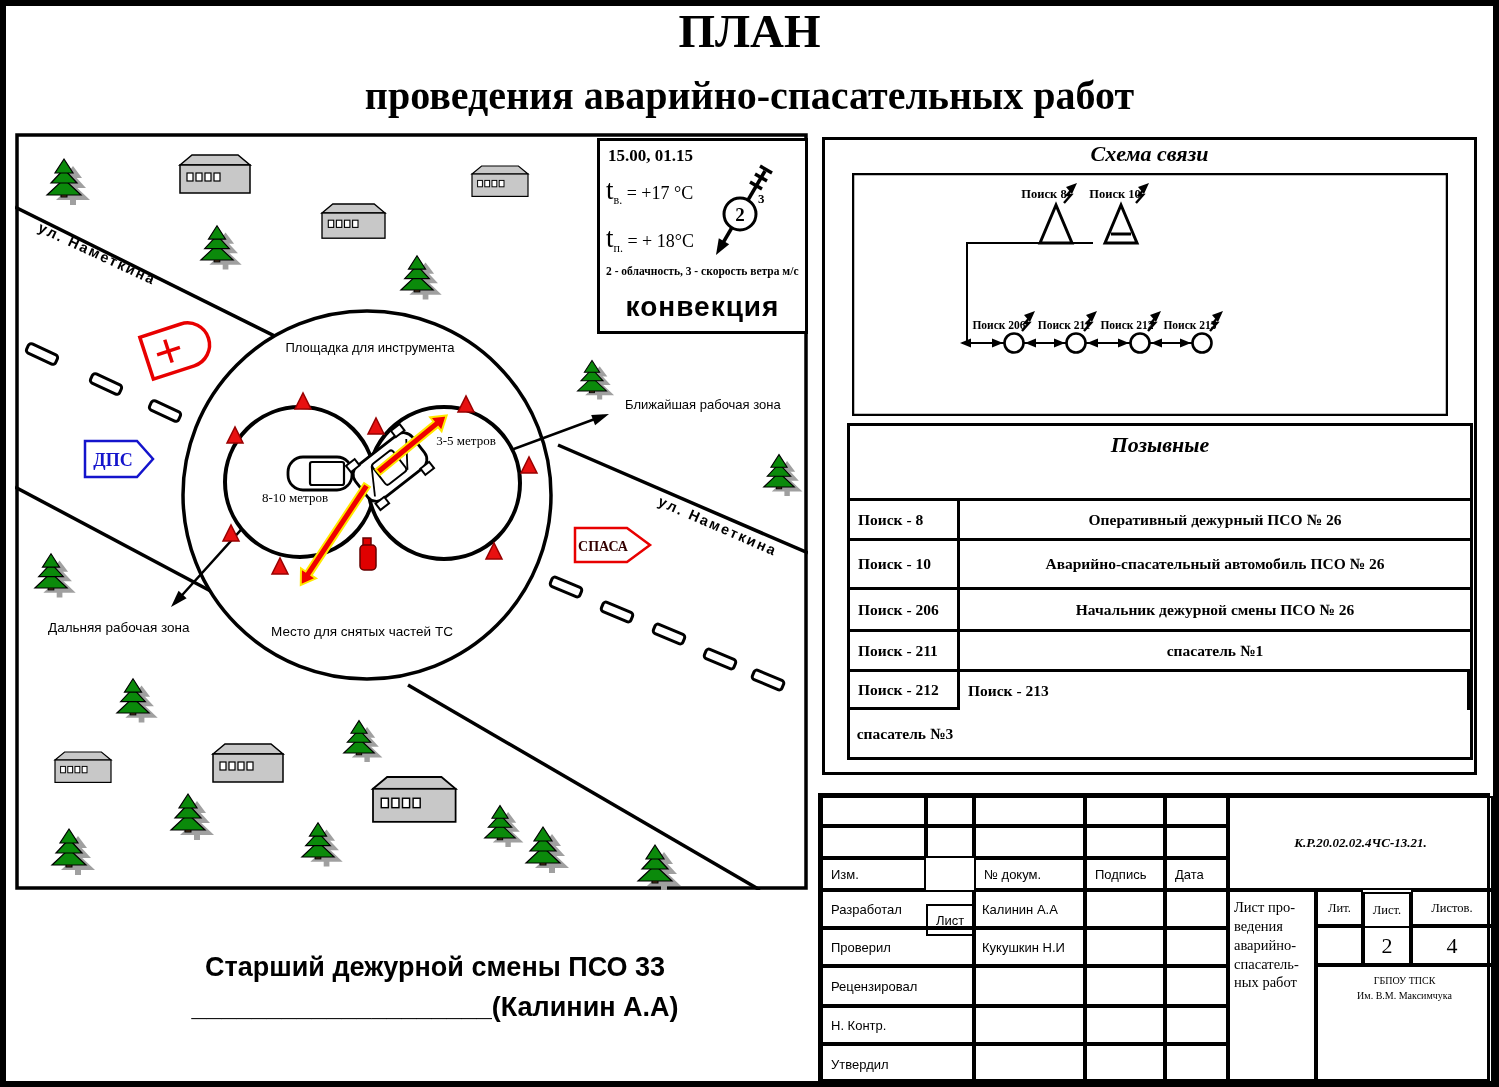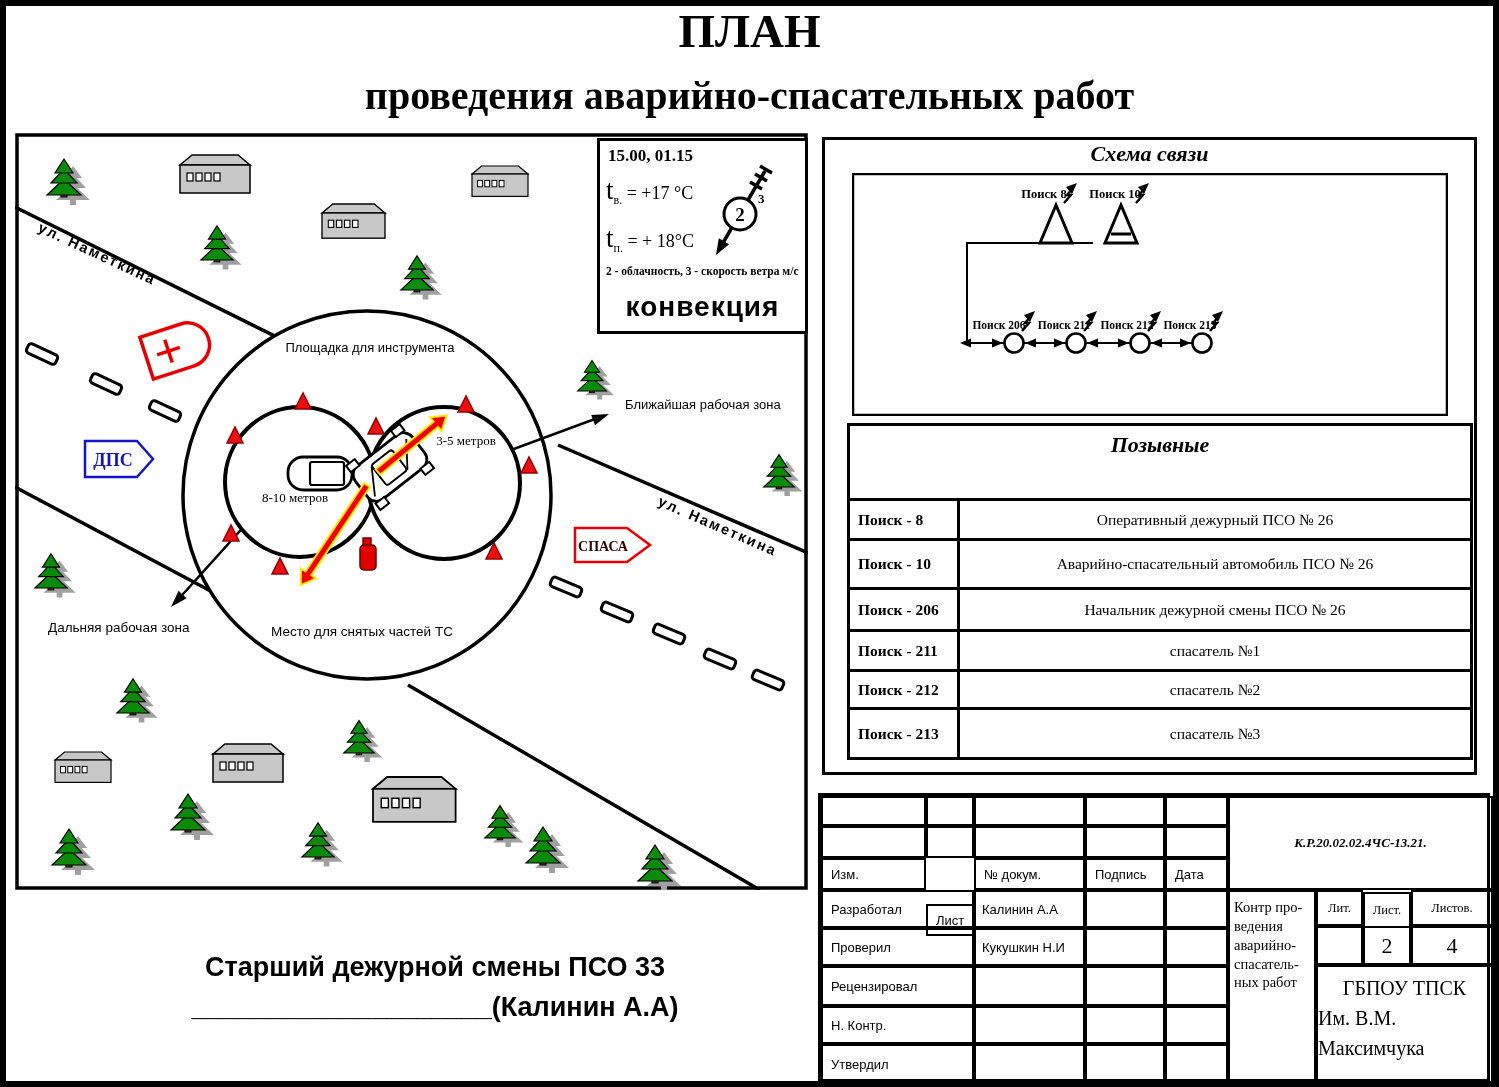--- a/index.html
+++ b/index.html
@@ -24,36 +24,36 @@
   .rpanel{left:822px;top:137px;width:655px;height:638px;border:3px solid #000;box-sizing:border-box;}
   .comms-title{left:822px;top:141px;width:655px;text-align:center;
         font-family:"Liberation Serif",serif;font-weight:bold;font-style:italic;font-size:22px;}
   .cs{left:847px;top:423px;width:626px;height:337px;border:3px solid #000;box-sizing:border-box;
       display:grid;grid-template-columns:110px 1fr;grid-template-rows:75px 40px 49px 42px 40px 38px 47px;background:#fff;}
   .cs .hd{grid-column:1/3;border-bottom:3px solid #000;text-align:center;padding-top:6px;
       font-family:"Liberation Serif",serif;font-weight:bold;font-style:italic;font-size:22px;}
   .cs .c1{border-right:3px solid #000;border-bottom:3px solid #000;display:flex;align-items:center;
       padding-left:8px;font-family:"Liberation Serif",serif;font-weight:bold;font-size:15.5px;}
   .cs .c2{border-bottom:3px solid #000;display:flex;align-items:center;justify-content:center;
-      font-family:"Liberation Serif",serif;font-size:15.5px;}
+      font-family:"Liberation Serif",serif;font-size:15.5px;font-weight:bold;}
   .cs .last{border-bottom:none;}
   
   .sig{left:135px;top:947px;width:600px;text-align:center;font-weight:bold;font-size:27px;line-height:40px;}
   
   .tb{left:818px;top:793px;width:672px;height:289px;border:3px solid #000;box-sizing:border-box;background:#fff;}
   .tb-cell{position:absolute;border:2px solid #000;box-sizing:border-box;display:flex;align-items:center;
       font-size:13px;overflow:hidden;}
   .tb-lab{padding-left:8px;}
   .tb-name{padding-left:6px;font-size:13px;}
   .tb-center{justify-content:center;margin-top:46px;}
   .tb-docnum{font-family:"Liberation Serif",serif;font-weight:bold;font-style:italic;font-size:13px;justify-content:center;}
   .tb-doctitle{font-family:"Liberation Serif",serif;font-size:14.5px;line-height:1.3;align-items:flex-start;padding:6px 4px;}
   .tb-small{font-family:"Liberation Serif",serif;font-size:12.5px;justify-content:center;}
   .tb-val{font-family:"Liberation Serif",serif;font-size:22px;justify-content:center;}
-  .tb-org{font-family:"Liberation Serif",serif;font-size:20px;flex-direction:column;justify-content:flex-start;padding-top:6px;line-height:1.5;}
+  .tb-org{font-family:"Liberation Serif",serif;font-size:10px;flex-direction:column;justify-content:flex-start;padding-top:6px;line-height:1.5;}
   svg text{font-family:"Liberation Sans",sans-serif;}
   svg .serif{font-family:"Liberation Serif",serif;}
 </style>
 </head>
 <body>
 
 <div class="page">
   <div class="page-border"></div>
 
   <div class="abs title">ПЛАН</div>
@@ -307,21 +307,20 @@
     <div class="hd">Позывные</div>
     <div class="c1">Поиск - 8</div>
     <div class="c2">Оперативный дежурный ПСО № 26</div>
     <div class="c1">Поиск - 10</div>
     <div class="c2">Аварийно-спасательный автомобиль ПСО № 26</div>
     <div class="c1">Поиск - 206</div>
     <div class="c2">Начальник дежурной смены ПСО № 26</div>
     <div class="c1">Поиск - 211</div>
     <div class="c2">спасатель №1</div>
     <div class="c1">Поиск - 212</div>
-    <div class="c2">спасатель №2</div>
     <div class="c1 last">Поиск - 213</div>
     <div class="c2 last">спасатель №3</div>
   </div>
 
   <div class="abs sig">
     <div>Старший дежурной смены ПСО 33</div>
     <div>____________________(Калинин А.А)</div>
   </div>
 
   <div class="abs tb">
@@ -360,21 +359,21 @@
     <div class="tb-cell" style="left:264px;top:210px;width:80px;height:38px"></div>
     <div class="tb-cell" style="left:344px;top:210px;width:63px;height:38px"></div>
     <div class="tb-cell tb-lab" style="left:0;top:248px;width:153px;height:41px">Утвердил</div>
     <div class="tb-cell tb-name" style="left:153px;top:248px;width:111px;height:41px"></div>
     <div class="tb-cell" style="left:264px;top:248px;width:80px;height:41px"></div>
     <div class="tb-cell" style="left:344px;top:248px;width:63px;height:41px"></div>
 
     <div class="tb-cell tb-docnum" style="left:407px;top:0;width:265px;height:94px">К.Р.20.02.02.4ЧС-13.21.</div>
     <div class="tb-cell tb-doctitle" style="left:407px;top:94px;width:88px;height:195px">
       <div>
-        <div>Контр про-</div>
+        <div>Лист про-</div>
         <div>ведения</div>
         <div>аварийно-</div>
         <div>спасатель-</div>
         <div>ных работ</div>
       </div>
     </div>
     <div class="tb-cell tb-small" style="left:495px;top:94px;width:47px;height:36px">Лит.</div>
     <div class="tb-cell tb-small" style="left:542px;top:96px;width:48px;height:36px">Лист.</div>
     <div class="tb-cell tb-small" style="left:590px;top:94px;width:82px;height:36px">Листов.</div>
     <div class="tb-cell tb-val" style="left:495px;top:130px;width:47px;height:39px"></div>

